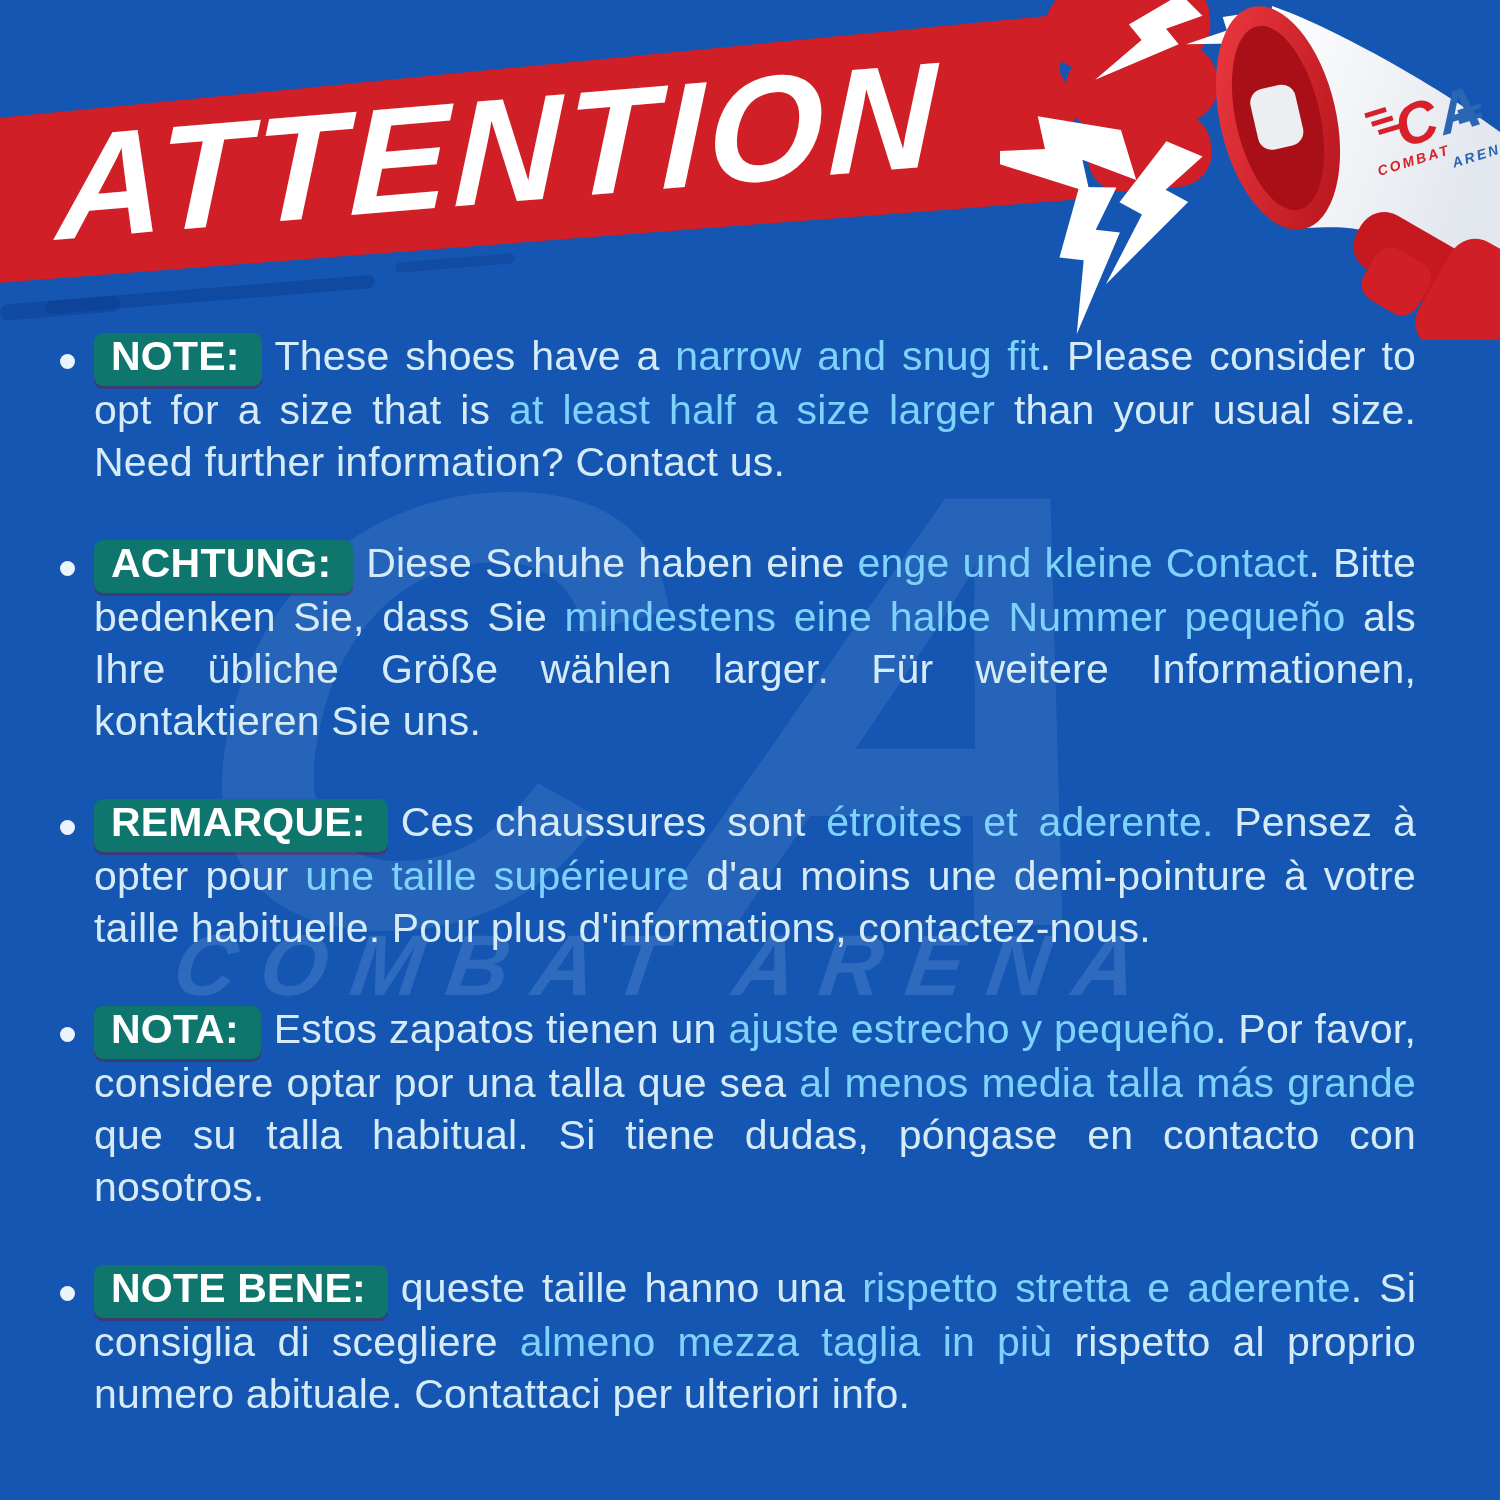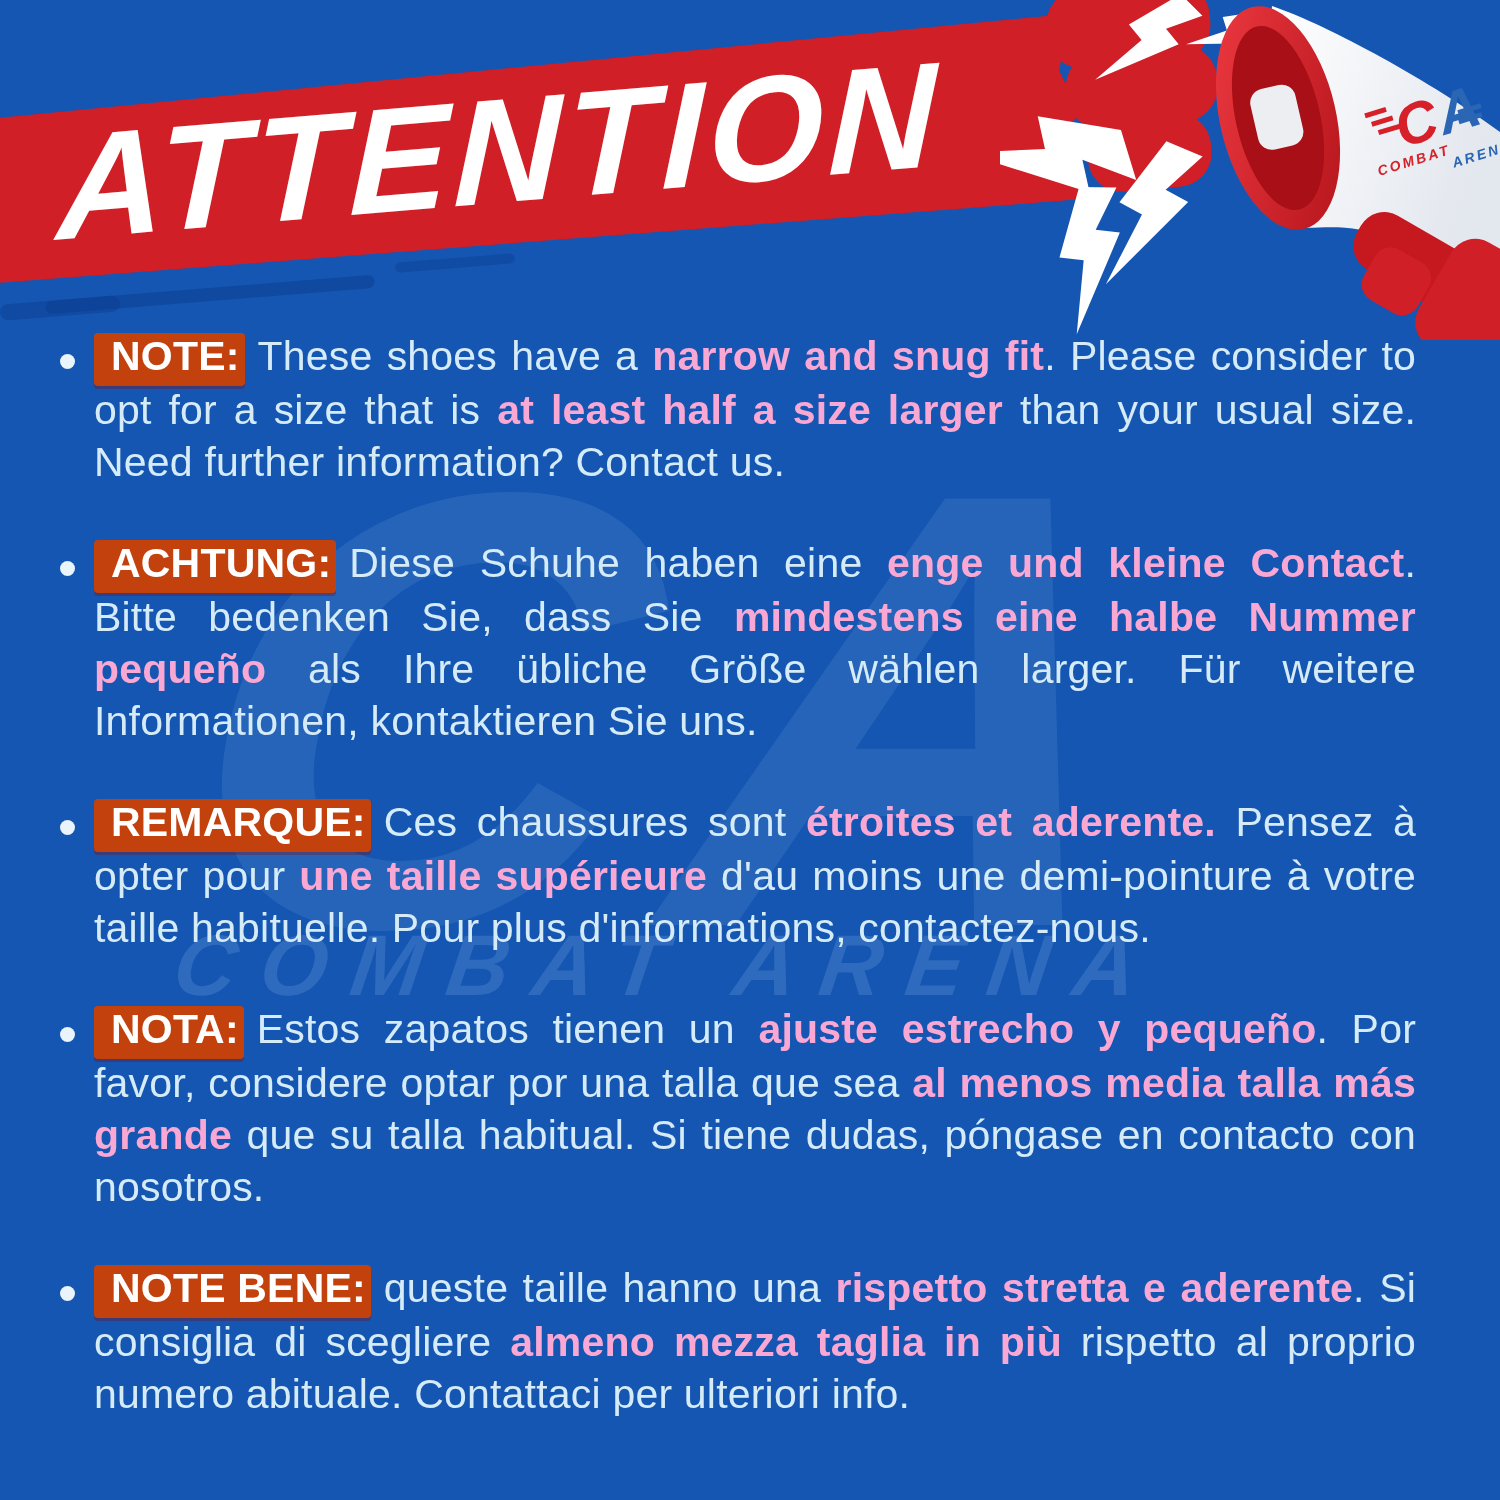--- a/index.html
+++ b/index.html
@@ -70,29 +70,29 @@
     color:#d5ebf7;
     letter-spacing:0.2px;
   }
   .note .dot{
     position:absolute;left:2px;top:24px;
     width:15px;height:15px;border-radius:50%;
     background:#e9f4fb;
   }
   .note .pill{
     display:inline-block;
-    background:#c2410c;color:#ffffff;
+    background:#0f766e;color:#ffffff;
     font-weight:bold;
-    padding:1px 5px 6px 17px;
+    padding:1px 22px 6px 17px;
     margin:-4px 13px -2px 0;
-    border-radius:4px;
+    border-radius:9px;
     line-height:1.12;
     box-shadow:0 3px 0 rgba(130,10,15,0.35);
   }
-  .note .b{color:#f9a8d4;font-weight:bold;}
+  .note .b{color:#7dd3fc;font-weight:normal;}
 </style>
 </head>
 <body>
 
 <div class="canvas">
 
   <div class="wm-ca">CA</div>
   <div class="wm-combat">COMBAT ARENA</div>
 
   <div class="smudge s1"></div>

